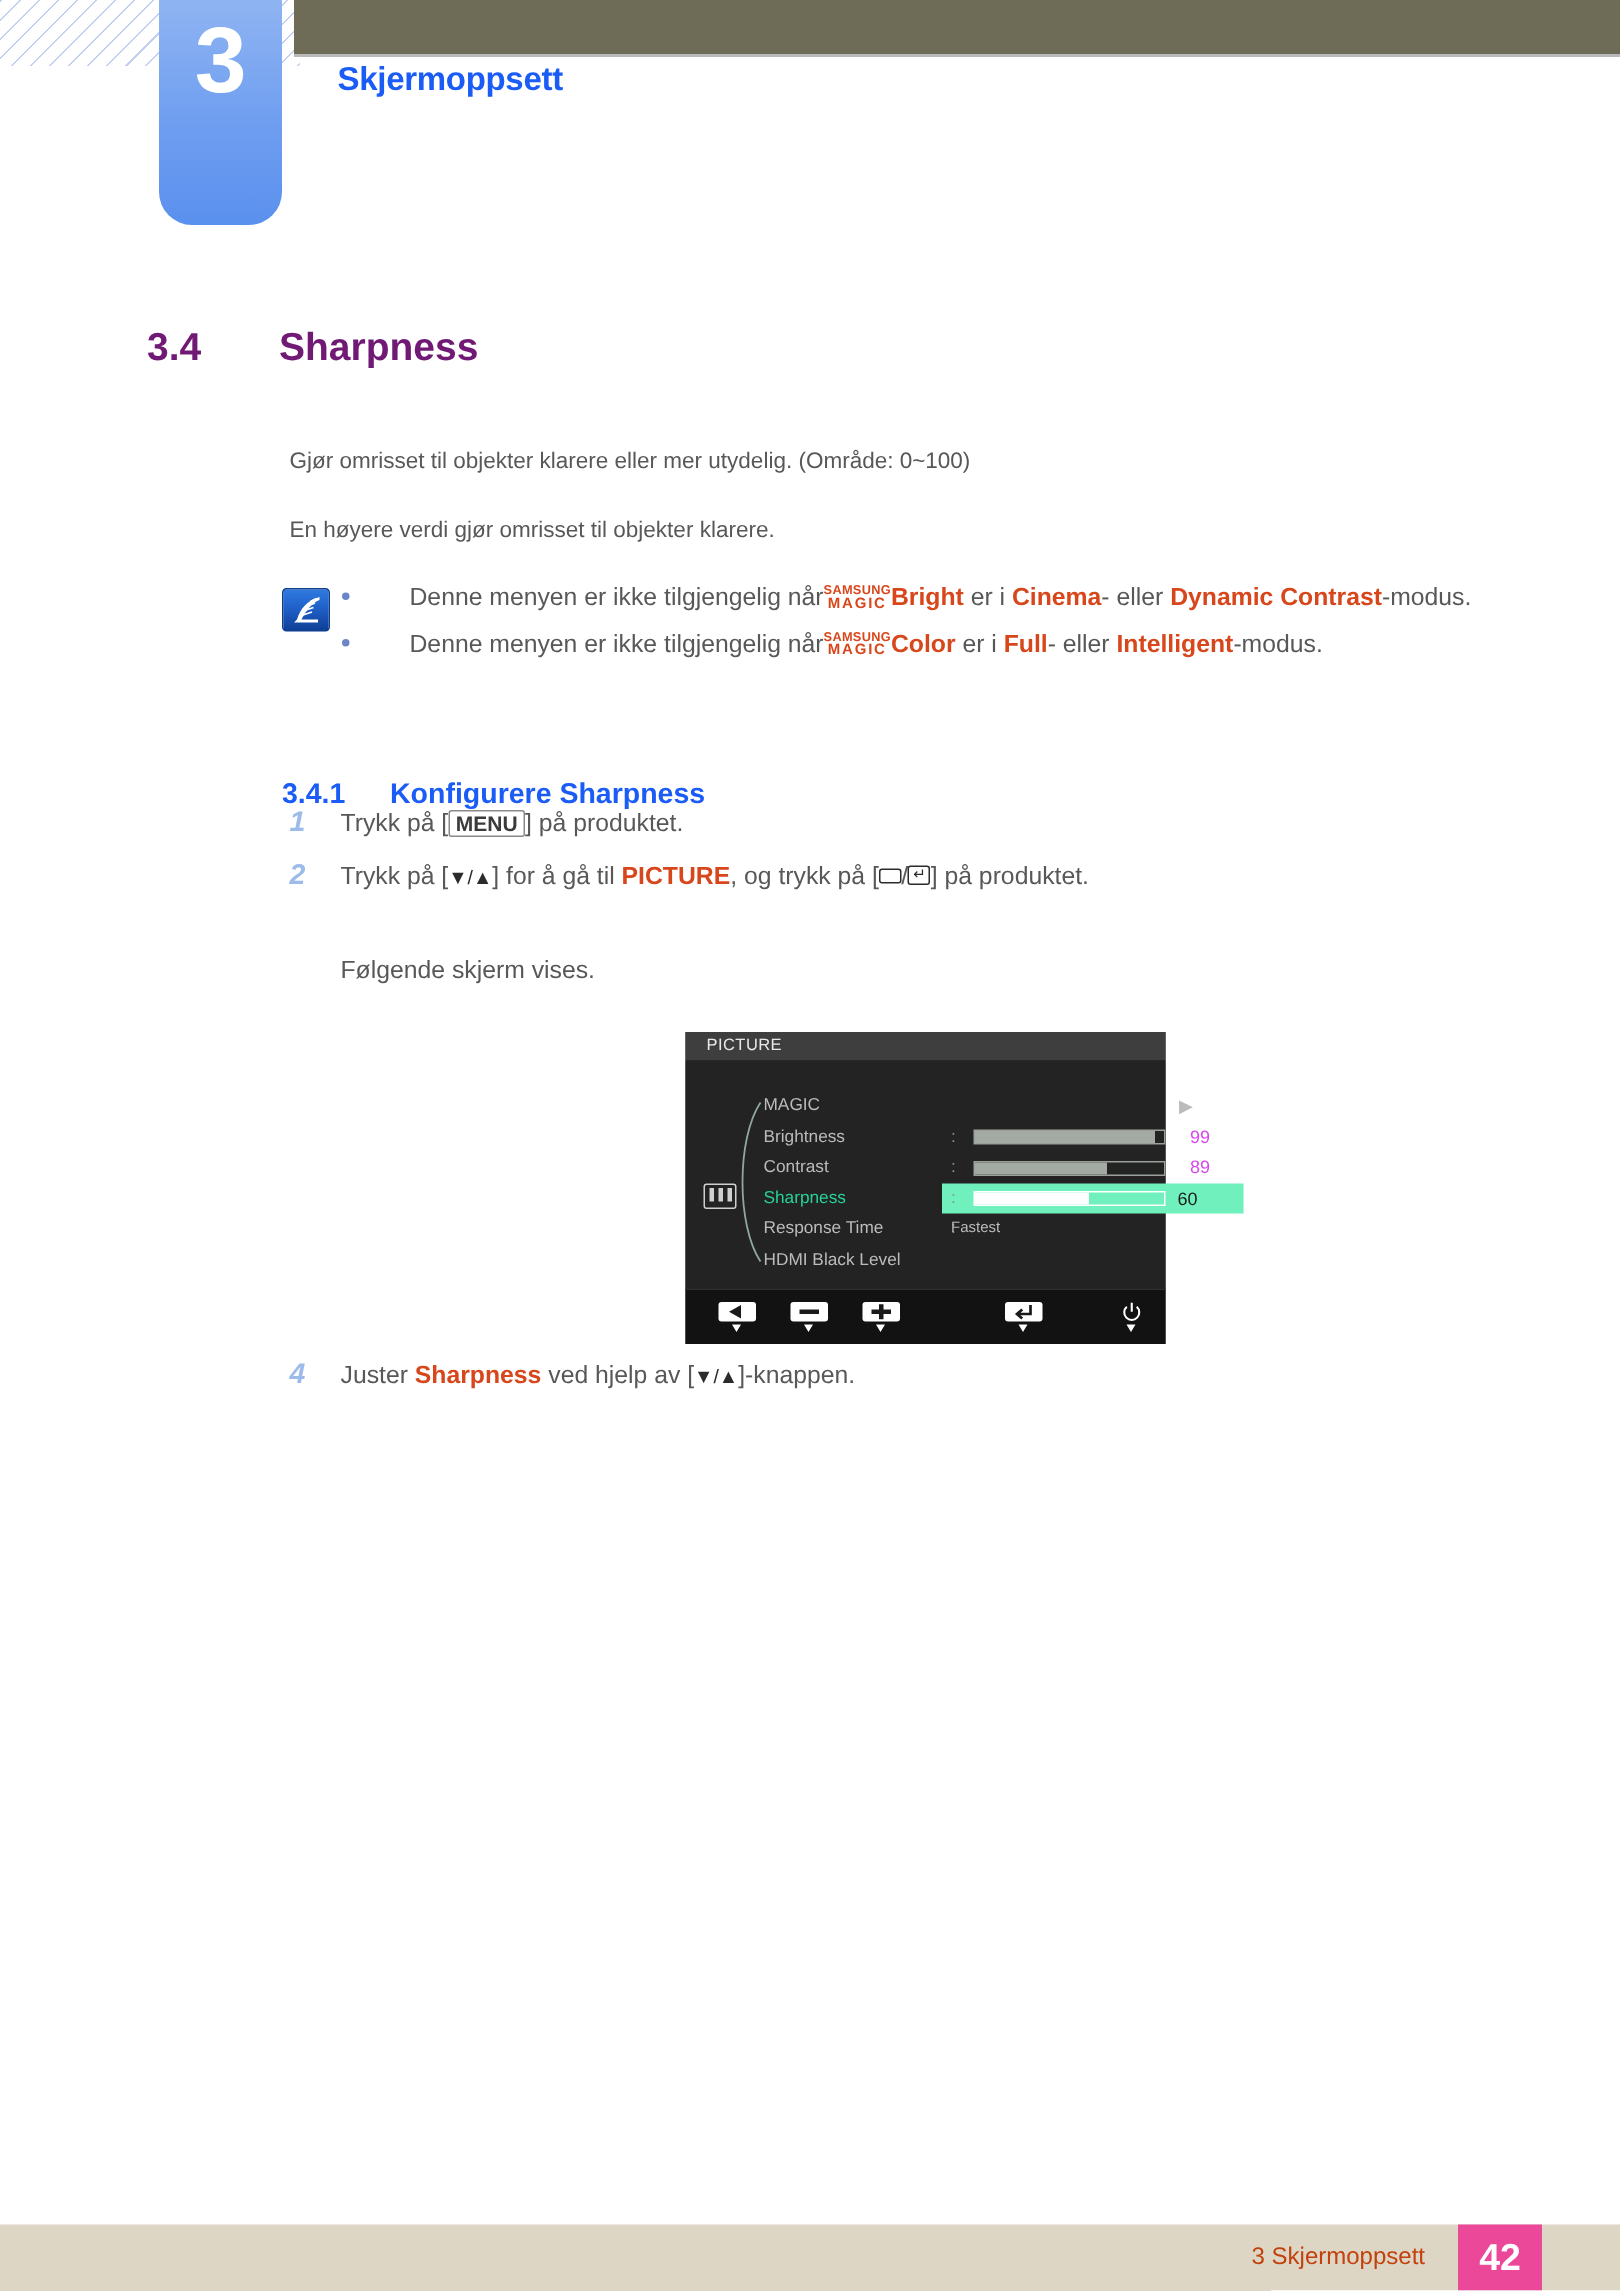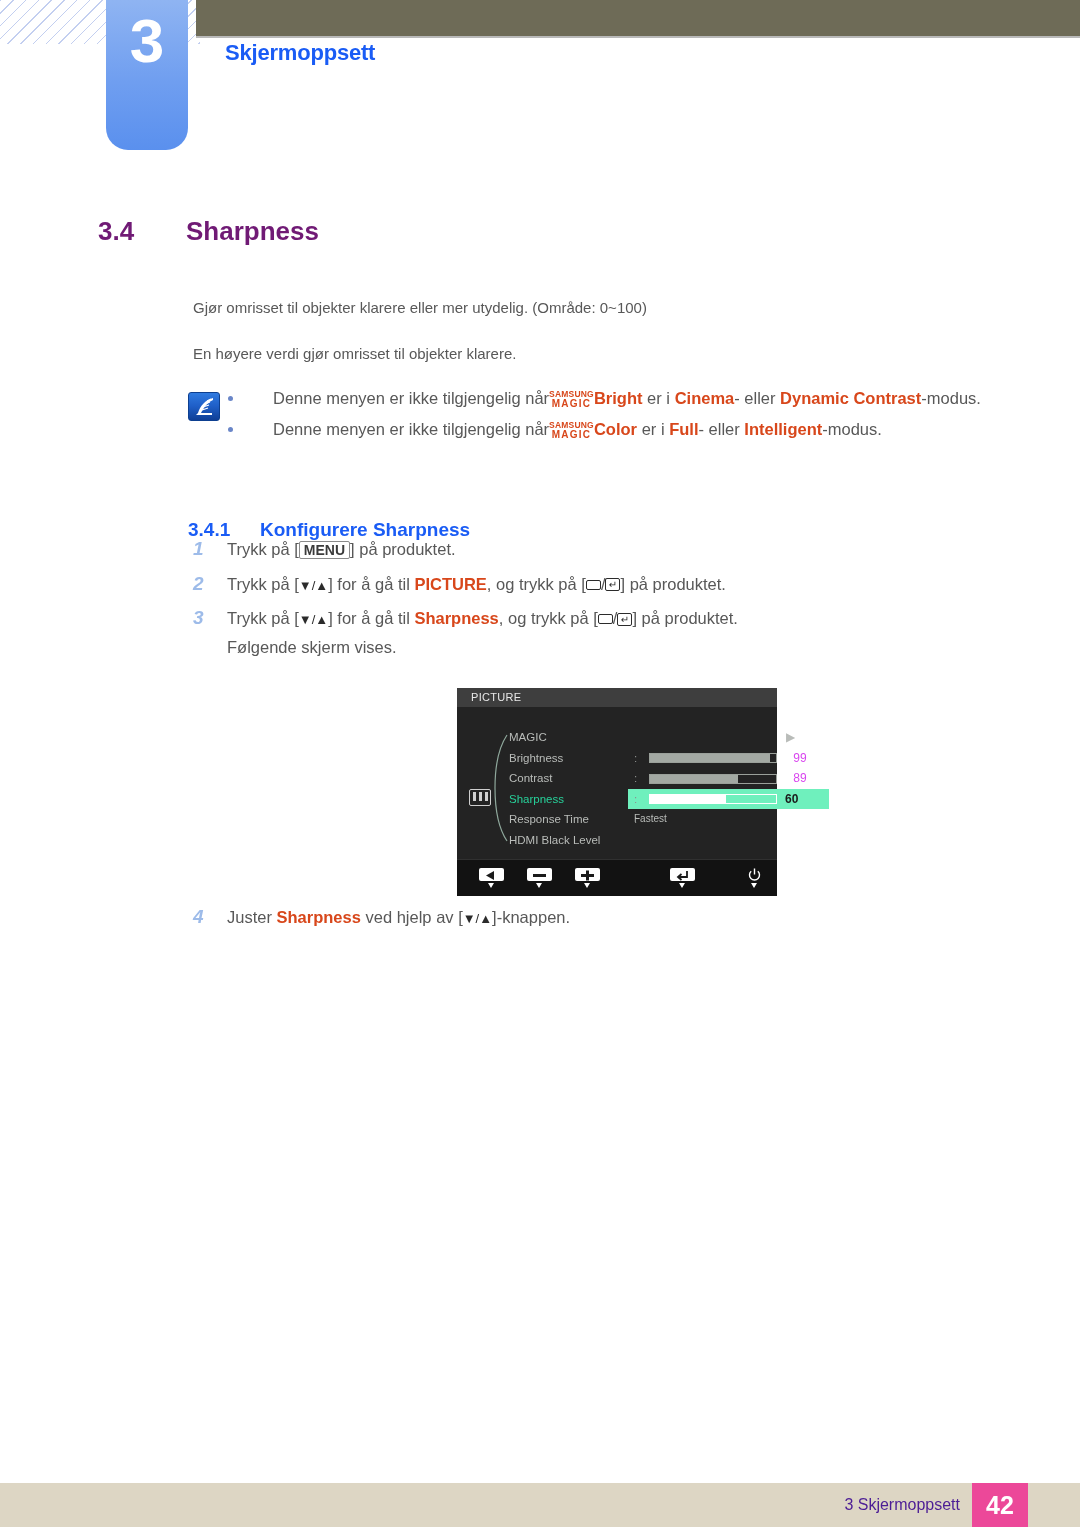--- a/index.html
+++ b/index.html
@@ -165,21 +165,21 @@
     position:absolute; left:119px; top:0; width:201px; height:20.5px;
     background:#6ff0bd;
   }
   .ohighlight .hbar {
     position:absolute; left:21px; top:5.5px; width:128px; height:10px;
     border:1.2px solid #ffffff; background:transparent;
   }
   .ohighlight .hbar .hfill { position:absolute; left:0; top:0; bottom:0; background:#ffffff; }
   .ohighlight .hval {
     position:absolute; left:157px; top:0; width:40px;
-    font-size:12px; color:#1b1b1b; line-height:20.5px; font-weight:bold;
+    font-size:12px; color:#1b1b1b; line-height:20.5px; font-weight:normal;
   }
 
   .osd-foot {
     position:absolute; left:0; bottom:0; width:320px; height:37px;
     background:#121212; border-top:1px solid #303030;
   }
   .fbtn { position:absolute; top:8px; }
   .fbtn .cap {
     width:25px; height:13px; background:#ffffff; border-radius:2px;
     position:relative;
@@ -192,22 +192,22 @@
   .fbtn .pw {
     width:25px; height:13px; position:relative; color:#ffffff;
     font-size:13px; text-align:center; line-height:13px;
   }
 
   
   .footer-band {
     position:absolute; left:0; bottom:0; width:1080px; height:44px; background:#ddd6c4;
   }
   .footer-text {
-    position:absolute; right:120px; bottom:13px;
-    font-size:16px; color:#4c1d95;
+    position:absolute; right:130px; bottom:13px;
+    font-size:16px; color:#c2410c;
   }
   .footer-page {
     position:absolute; right:52px; bottom:0; width:56px; height:44px;
     background:#ec4899; color:#ffffff;
     font-size:25px; font-weight:bold; text-align:center; line-height:44px;
   }
 </style>
 </head>
 <body>
 
@@ -244,23 +244,20 @@
 <div class="h3">
   <span class="num">3.4.1</span><span>Konfigurere Sharpness</span>
 </div>
 
 <div class="steps">
   <div class="step">
     <span class="snum">1</span><span>Trykk på [</span><span class="kbd">MENU</span><span>] på produktet.</span>
   </div>
   <div class="step">
     <span class="snum">2</span><span>Trykk på [</span><span class="glyph">▼/▲</span><span>] for å gå til</span> <span class="hl">PICTURE</span><span>, og trykk på [</span><span class="ico-rect"></span><span>/</span><span class="ico-enter">↵</span><span>] på produktet.</span>
-  </div>
-  <div class="step">
-    <span class="snum">3</span><span>Trykk på [</span><span class="glyph">▼/▲</span><span>] for å gå til</span> <span class="hl">Sharpness</span><span>, og trykk på [</span><span class="ico-rect"></span><span>/</span><span class="ico-enter">↵</span><span>] på produktet.</span>
   </div>
 </div>
 <div class="substep">Følgende skjerm vises.</div>
 
 <div class="osd">
   <div class="osd-title">PICTURE</div>
   <div class="osd-body">
     <svg class="osd-arc" width="26" height="110" viewBox="0 0 26 110">
       <path d="M22 2 C6 26, 6 84, 22 108" stroke="#8fa89c" stroke-width="1.2" fill="none"></path>
     </svg>

